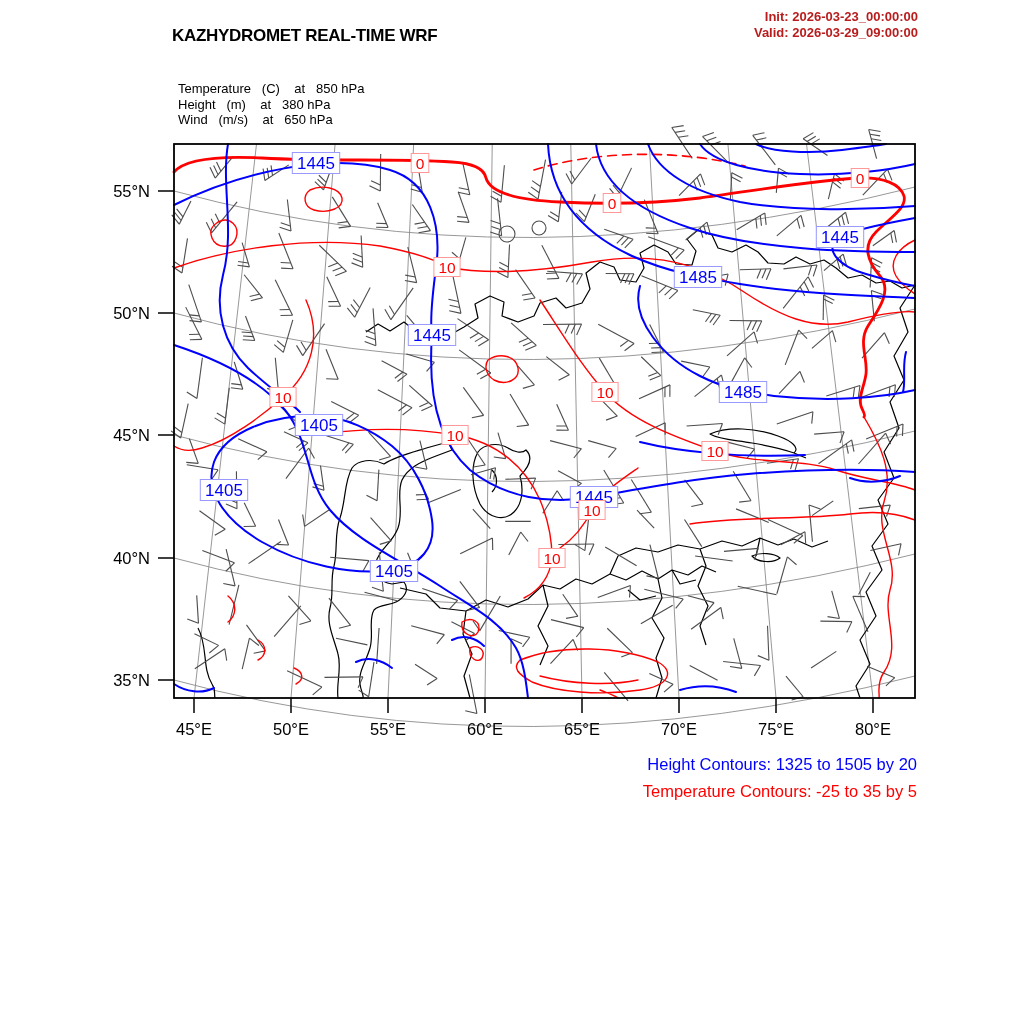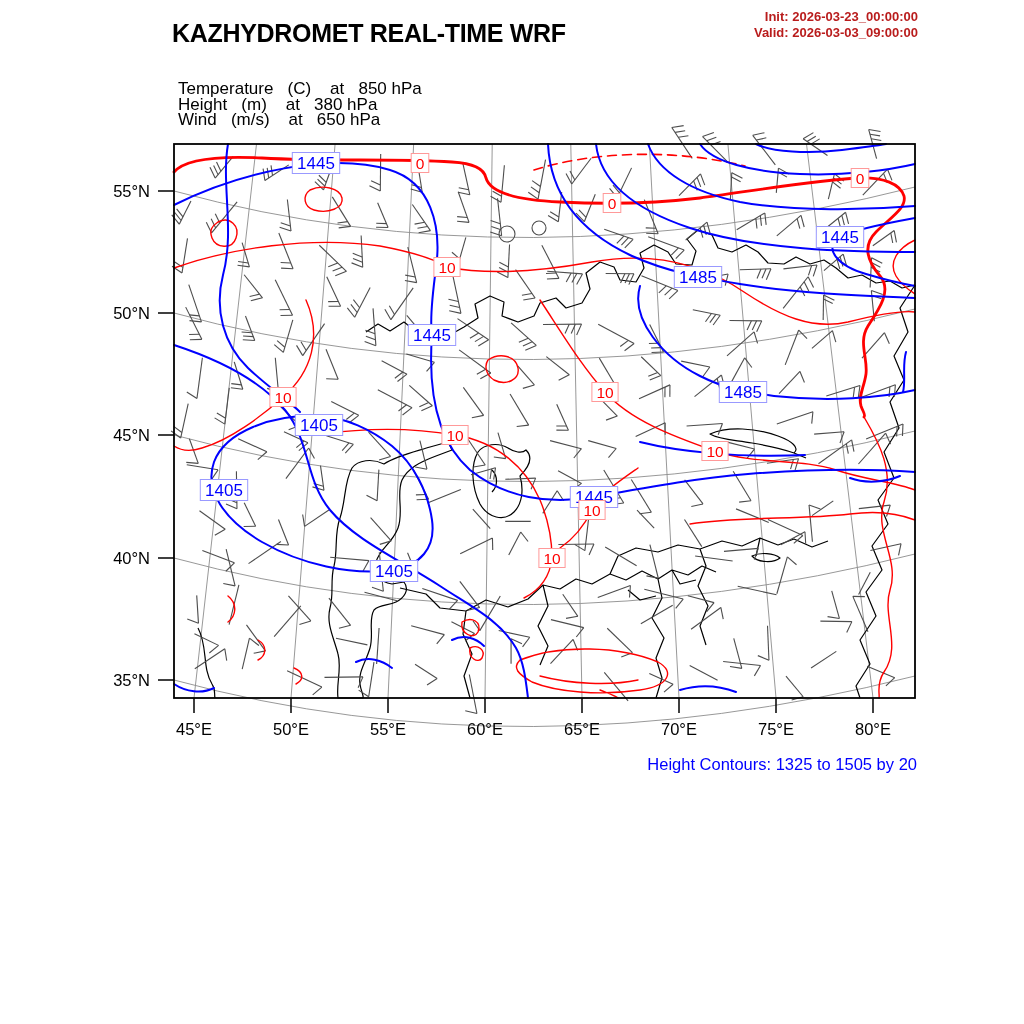--- a/index.html
+++ b/index.html
@@ -1,35 +1,35 @@
 <!DOCTYPE html>
 <html><head>
 <meta charset="utf-8">
 <style>
   html,body{margin:0;padding:0;background:#ffffff;}
   body{width:1024px;height:1024px;position:relative;font-family:"Liberation Sans","DejaVu Sans",sans-serif;overflow:hidden;}
-  .title{position:absolute;left:172px;top:19px;font-size:25px;font-weight:bold;color:#000;letter-spacing:-0.3px;white-space:pre;}
+  .title{position:absolute;left:172px;top:26px;font-size:17px;font-weight:bold;color:#000;letter-spacing:-0.3px;white-space:pre;}
   .times{position:absolute;right:106px;top:9px;text-align:right;font-size:13px;font-weight:bold;color:#b91c1c;line-height:16px;white-space:pre;}
-  .legend{position:absolute;left:178px;top:81px;font-size:17px;color:#000;line-height:15.5px;white-space:pre;}
+  .legend{position:absolute;left:178px;top:81px;font-size:13px;color:#000;line-height:15.5px;white-space:pre;}
   .captions{position:absolute;right:107px;top:751px;text-align:right;font-size:16.5px;line-height:27px;white-space:pre;}
   .cap-h{color:#0000ff;}
   .cap-t{color:#ff0000;}
   svg{position:absolute;left:0;top:0;}
   .hgt{stroke:#0000ff;fill:none;stroke-width:2;stroke-linecap:round;stroke-linejoin:round;}
   .tmp{stroke:#ff0000;fill:none;stroke-width:1.4;stroke-linecap:round;stroke-linejoin:round;}
   .tmp0{stroke:#ff0000;fill:none;stroke-width:2.8;stroke-linecap:round;stroke-linejoin:round;}
   .tmpd{stroke:#ff0000;fill:none;stroke-width:1.6;stroke-dasharray:9 6;stroke-linecap:round;}
   .bord{stroke:#000000;fill:none;stroke-width:1.2;stroke-linejoin:round;}
   .frame{stroke:#000000;fill:none;stroke-width:1.8;}
 </style>
 </head>
 <body>
 
 <div class="title">KAZHYDROMET REAL-TIME WRF</div>
-<div class="times"><span>Init: 2026-03-23_00:00:00</span><br><span>Valid: 2026-03-03_09:00:00</span></div>
+<div class="times"><span>Init: 2026-03-23_00:00:00</span><br><span>Valid: 2026-03-29_09:00:00</span></div>
 <div class="legend"><span>Temperature   (C)    at   850 hPa</span><br><span>Height   (m)    at   380 hPa</span><br><span>Wind   (m/s)    at   650 hPa</span></div>
 
 <svg id="map" width="1024" height="1024" viewBox="0 0 1024 1024">
   <g id="g-graticule">
       <line x1="194" y1="698" x2="256.51" y2="144" stroke="#8c8c8c" stroke-width="0.9"></line>
       <line x1="291" y1="698" x2="335.08" y2="144" stroke="#8c8c8c" stroke-width="0.9"></line>
       <line x1="388" y1="698" x2="413.65" y2="144" stroke="#8c8c8c" stroke-width="0.9"></line>
       <line x1="485" y1="698" x2="492.22" y2="144" stroke="#8c8c8c" stroke-width="0.9"></line>
       <line x1="582" y1="698" x2="570.79" y2="144" stroke="#8c8c8c" stroke-width="0.9"></line>
       <line x1="679" y1="698" x2="649.36" y2="144" stroke="#8c8c8c" stroke-width="0.9"></line>
@@ -1220,13 +1220,13 @@
         <rect x="578.9" y="500.5" width="26.2" height="19" fill="#ffffff" stroke="#ff9999" stroke-width="1"></rect>
         <text x="592" y="515.58" text-anchor="middle" font-size="15.5px" fill="#ff0000">10</text>
       </g>
       <g>
         <rect x="538.9" y="548.5" width="26.2" height="19" fill="#ffffff" stroke="#ff9999" stroke-width="1"></rect>
         <text x="552" y="563.58" text-anchor="middle" font-size="15.5px" fill="#ff0000">10</text>
       </g>
     </g>
 </svg>
 
-<div class="captions"><span class="cap-h">Height Contours: 1325 to 1505 by 20</span><br></div>
+<div class="captions"><span class="cap-h">Height Contours: 1325 to 1505 by 20</span><br><span class="cap-t">Temperature Contours: -25 to 35 by 5</span></div>
 
 </body></html>

